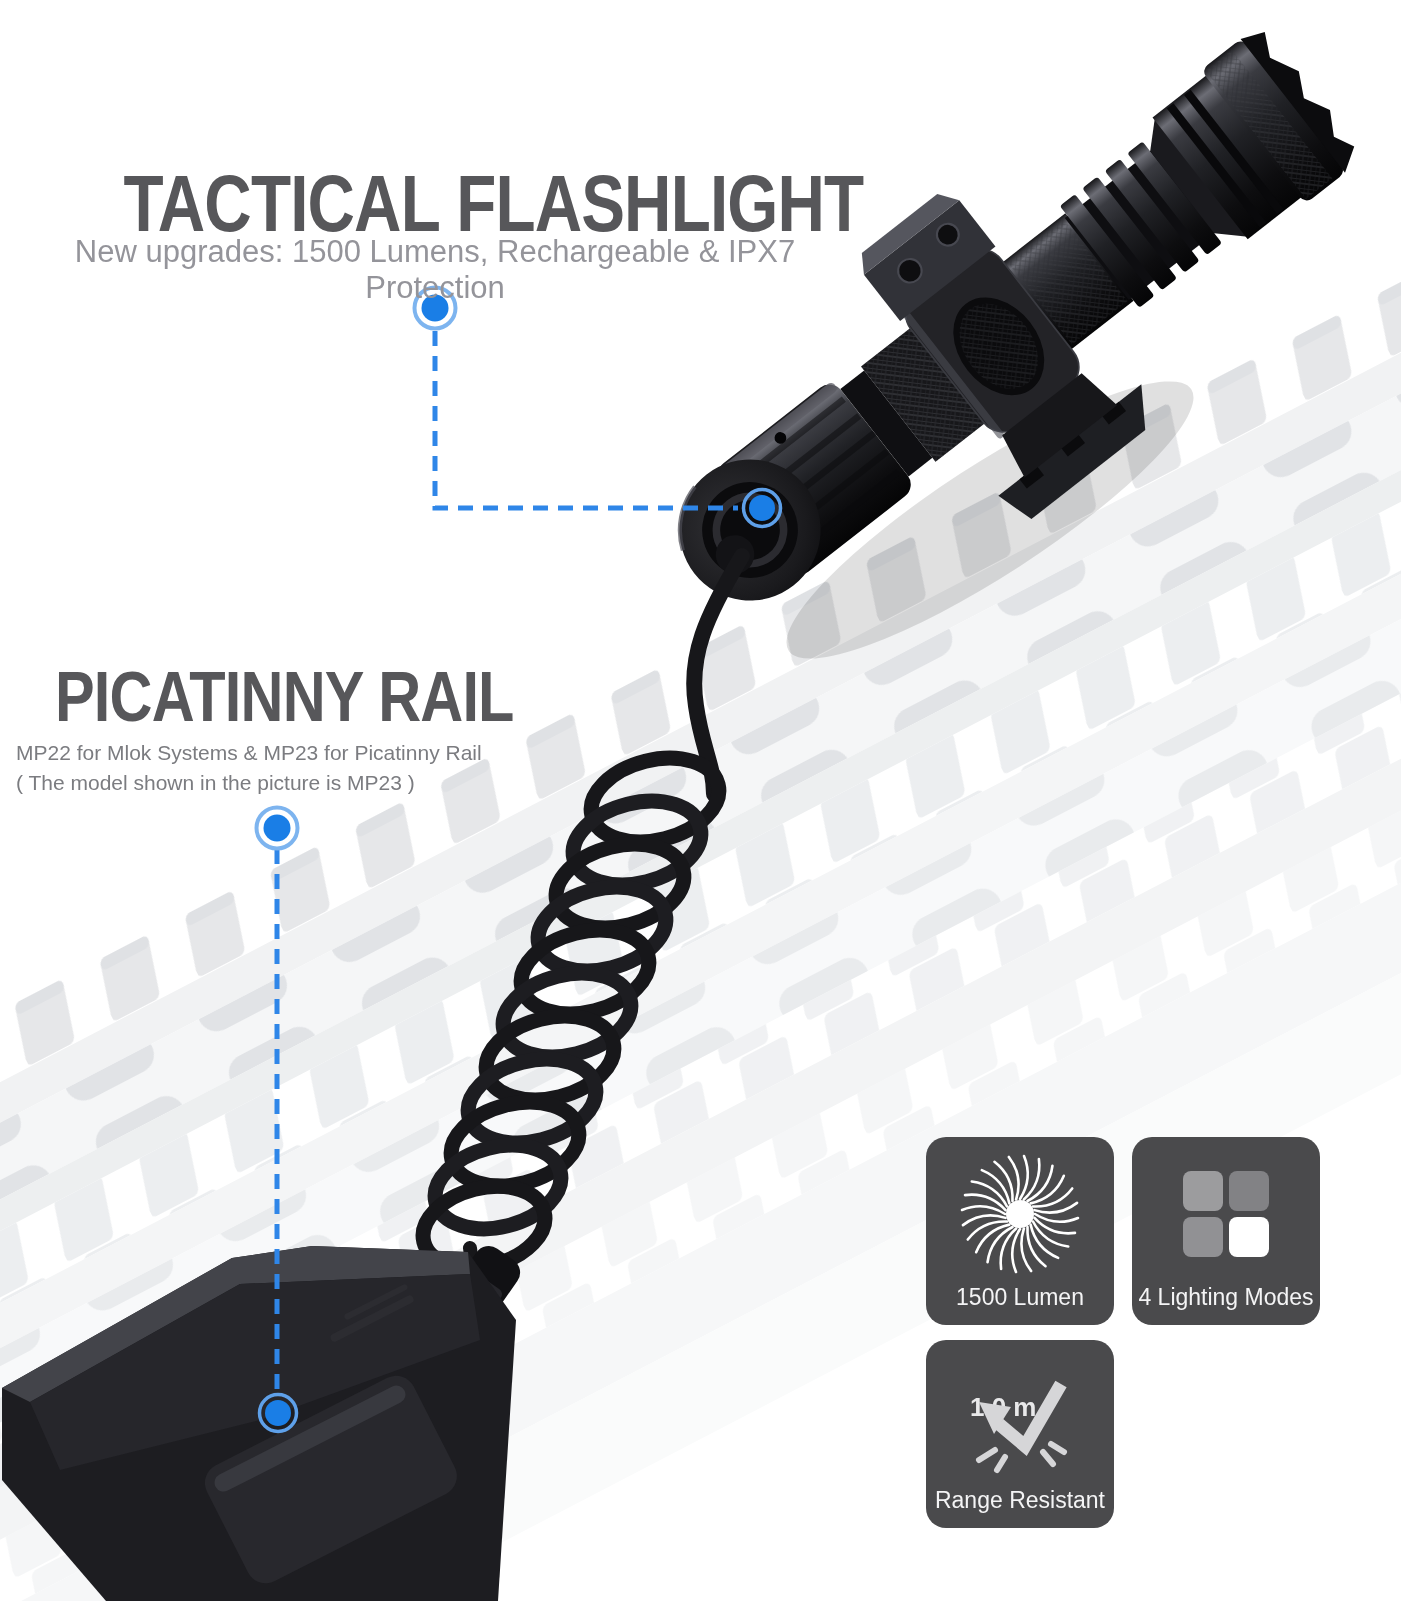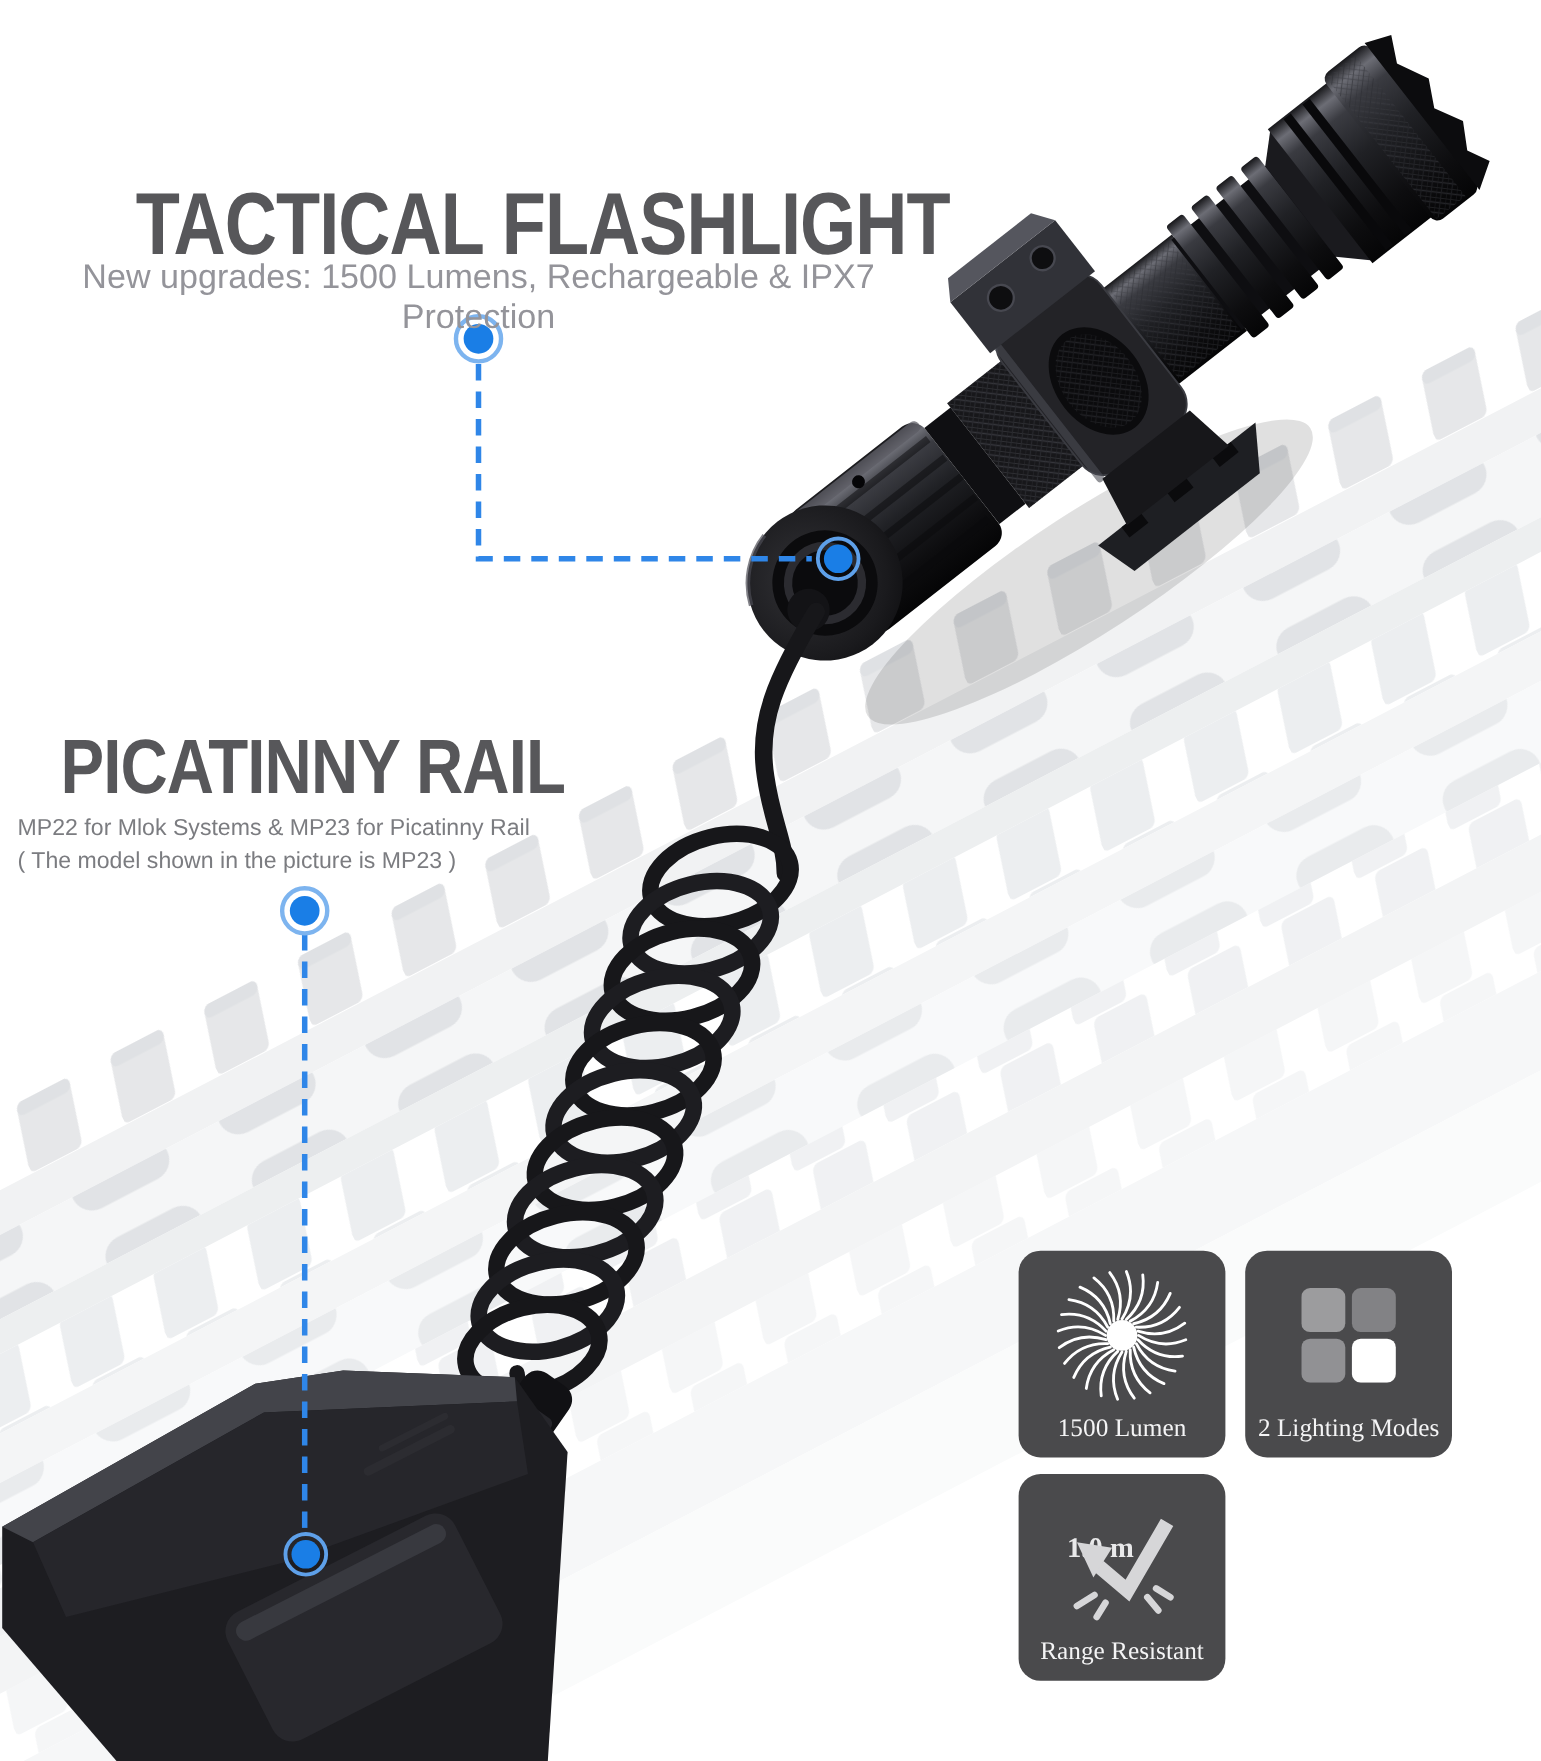--- a/index.html
+++ b/index.html
@@ -14,21 +14,21 @@
   .flashlight-callout p{margin:-10px 0 0 0;font-size:31px;color:#94949a;}
 
   .rail-callout{position:absolute;left:16px;top:662px;width:520px;z-index:5;}
   .rail-callout h2{margin:0;font-size:70px;line-height:1;font-weight:900;color:#57575a;
         letter-spacing:-1px;white-space:nowrap;transform:scaleX(.85);transform-origin:center;}
   .rail-callout .sub{margin:6px 0 0 0;font-size:21px;line-height:1.45;color:#7b7c80;}
 
   
   .features{position:absolute;left:926px;top:1137px;display:grid;
             grid-template-columns:188px 188px;grid-auto-rows:188px;gap:15px 18px;z-index:5;}
-  .badge{position:relative;background:#4a4a4c;border-radius:20px;color:#f4f4f5;font-family:Liberation Serif, serif;}
+  .badge{position:relative;background:#4a4a4c;border-radius:20px;color:#f4f4f5;}
   .badge-icon{position:absolute;left:0;right:0;top:14px;height:126px;
               display:flex;align-items:center;justify-content:center;}
   .badge-label{position:absolute;left:0;right:0;bottom:14px;text-align:center;
                font-size:23px;letter-spacing:0;}
   .badge-annotation{position:absolute;left:44px;top:52px;font-size:26px;font-weight:bold;color:#e9e9ea;}
 </style>
 </head>
 <body>
 
 <div class="stage">
@@ -259,21 +259,21 @@
 
     <div class="badge">
       <div class="badge-icon">
         <svg width="86" height="86" viewBox="0 0 86 86">
           <rect x="0" y="0" width="40" height="40" rx="8" fill="#9c9c9e"></rect>
           <rect x="46" y="0" width="40" height="40" rx="8" fill="#828285"></rect>
           <rect x="0" y="46" width="40" height="40" rx="8" fill="#919194"></rect>
           <rect x="46" y="46" width="40" height="40" rx="8" fill="#ffffff"></rect>
         </svg>
       </div>
-      <div class="badge-label">2 Lighting Modes</div>
+      <div class="badge-label">4 Lighting Modes</div>
     </div>
 
     <div class="badge">
       <div class="badge-annotation">1.0 m</div>
       <div class="badge-icon">
         <svg width="118" height="100" viewBox="0 0 118 100" style="margin-top:22px">
           <polyline points="100,6 64,68 38,46" fill="none" stroke="#d6d6d8" stroke-width="13"></polyline>
           <polygon points="18,24 50,29 33,56" fill="#d6d6d8"></polygon>
           <g stroke="#d6d6d8" stroke-width="6" stroke-linecap="round">
             <path d="M34,72 L18,82"></path>

